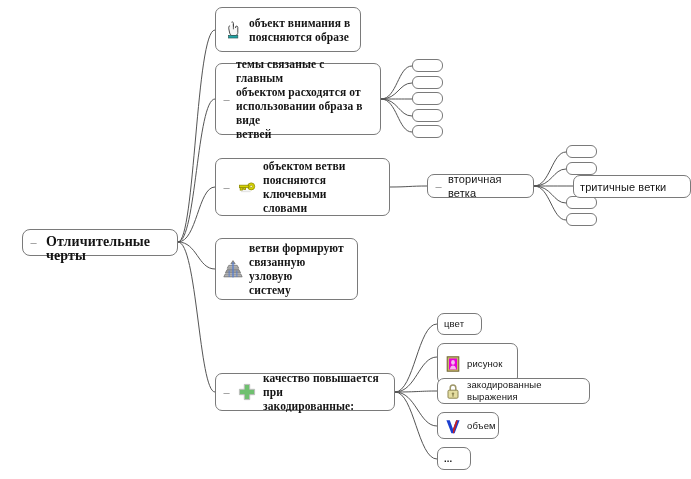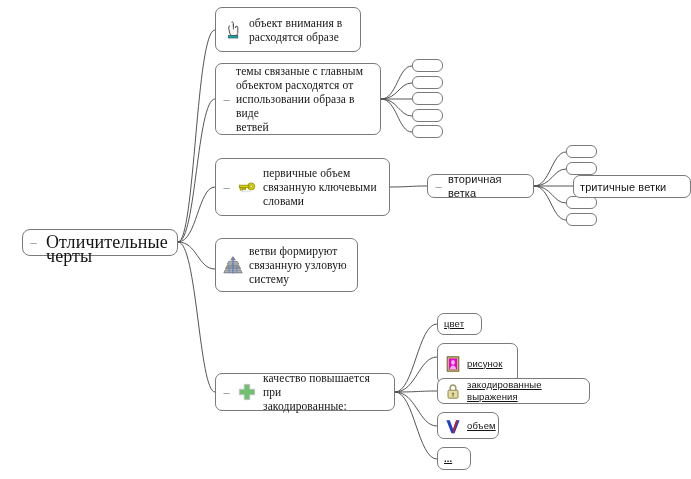--- a/index.html
+++ b/index.html
@@ -52,57 +52,56 @@
     font-size: 11px;
     line-height: 1;
     font-family: "Liberation Sans", sans-serif;
     user-select: none;
   }
   .label {
     color: #141414;
     font-size: 11.5px;
     line-height: 14px;
     letter-spacing: 0.1px;
-    font-weight: 400;
+    font-weight: 700;
     font-family: "Liberation Serif", "DejaVu Serif", serif;
   }
   .label.sans {
     font-family: "Liberation Sans", "DejaVu Sans", sans-serif;
     font-weight: 400;
     font-size: 11px;
   }
   .label.tiny {
     font-size: 9.5px;
     line-height: 12px;
-    text-decoration: underline;
   }
   .icon {
     display: inline-block;
     min-width: 22px;
     width: 22px;
     height: 22px;
     position: relative;
     flex: 0 0 auto;
   }
   .icon.small { width: 18px; min-width: 18px; height: 18px; }
 
   
   #node-root {
     left: 22px; top: 229px; width: 156px; height: 27px;
     border-radius: 8px;
     justify-content: center;
   }
   #node-root .inner { justify-content: center; gap: 8px; width: auto; }
-  #node-root .label { font-size: 18px; margin-top: 12px; }
+  #node-root .label { font-size: 14px; margin-top: 12px; }
 
   
   #node-attention { left: 215px; top: 7px; width: 146px; height: 45px; }
   #node-themes    { left: 215px; top: 63px; width: 166px; height: 72px; }
   #node-primary   { left: 215px; top: 158px; width: 175px; height: 58px; }
-  #node-branches  { left: 215px; top: 238px; width: 143px; height: 54px; }
+  #node-branches  { left: 215px; top: 238px; width: 143px; height: 62px; }
   #node-quality   { left: 215px; top: 373px; width: 180px; height: 38px; }
 
   
   #node-secondary { left: 427px; top: 174px; width: 107px; height: 24px; }
   #node-tertiary  { left: 573px; top: 175px; width: 118px; height: 23px; }
 
   #node-color   { left: 437px; top: 313px; width: 45px; height: 22px; }
   #node-picture { left: 437px; top: 343px; width: 81px; height: 41px; }
   #node-coded   { left: 437px; top: 378px; width: 153px; height: 26px; }
   #node-volume  { left: 437px; top: 412px; width: 62px; height: 27px; }
@@ -167,21 +166,21 @@
       <span class="icon">
         <svg class="ico-svg" viewBox="0 0 22 22">
           <path d="M9.5 3.2c.9-.6 1.9-.1 1.9 1v6.1" fill="#f2f2f2" stroke="#3a3a3a" stroke-width="0.9"></path>
           <path d="M8.1 6.4c-1.1.5-1.6 2-1.3 3.4l.9 4.3c.2 1.1.9 2 2 2.4h4.1c1.4-.5 2-1.6 2-3V8.4c0-.8-.5-1.3-1.1-1.3s-1.1.5-1.1 1.3" fill="#f6f6f6" stroke="#3a3a3a" stroke-width="0.9"></path>
           <path d="M11.4 5.1v5.2M13.6 7.6V9" stroke="#3a3a3a" stroke-width="0.8" fill="none"></path>
           <rect x="6.6" y="16.4" width="9.2" height="2.6" fill="#1ea6a6" stroke="#2a5a5a" stroke-width="0.7"></rect>
         </svg>
       </span>
       <span class="label">
         <span>объект внимания в</span><br>
-        <span>расходятся образе</span>
+        <span>поясняются образе</span>
       </span>
     </div>
   </div>
 
   <div class="node" id="node-themes">
     <div class="inner">
       <span class="collapse">–</span>
       <span class="label">
         <span>темы связаные с главным</span><br>
         <span>объектом расходятся от</span><br>
@@ -204,22 +203,22 @@
         <svg class="ico-svg" viewBox="0 0 22 22">
           <ellipse cx="15.2" cy="10.4" rx="3.5" ry="3.5" fill="#d8d400" stroke="#8f8c00" stroke-width="0.8"></ellipse>
           <circle cx="15.2" cy="10.4" r="1.2" fill="#fffde0" stroke="#8f8c00" stroke-width="0.6"></circle>
           <rect x="3.4" y="9.2" width="9.4" height="2.5" fill="#d8d400" stroke="#8f8c00" stroke-width="0.8"></rect>
           <rect x="4.2" y="11.7" width="2.2" height="2.4" fill="#d8d400" stroke="#8f8c00" stroke-width="0.8"></rect>
           <rect x="7.6" y="11.7" width="2.0" height="1.8" fill="#d8d400" stroke="#8f8c00" stroke-width="0.8"></rect>
           <path d="M5 14.6h9.6v1.6H5z" fill="#cfcfcf" opacity="0.55"></path>
         </svg>
       </span>
       <span class="label">
-        <span>первичные объем</span><br>
-        <span>связанную ключевыми</span><br>
+        <span>объектом ветви</span><br>
+        <span>поясняются ключевыми</span><br>
         <span>словами</span>
       </span>
     </div>
   </div>
 
   <div class="node" id="node-branches">
     <div class="inner">
       <span class="icon">
         <svg class="ico-svg" viewBox="0 0 22 22">
           <path d="M11 2.6l2.2 3.2H8.8z" fill="#9a9a9a" stroke="#5a5a5a" stroke-width="0.6"></path>

